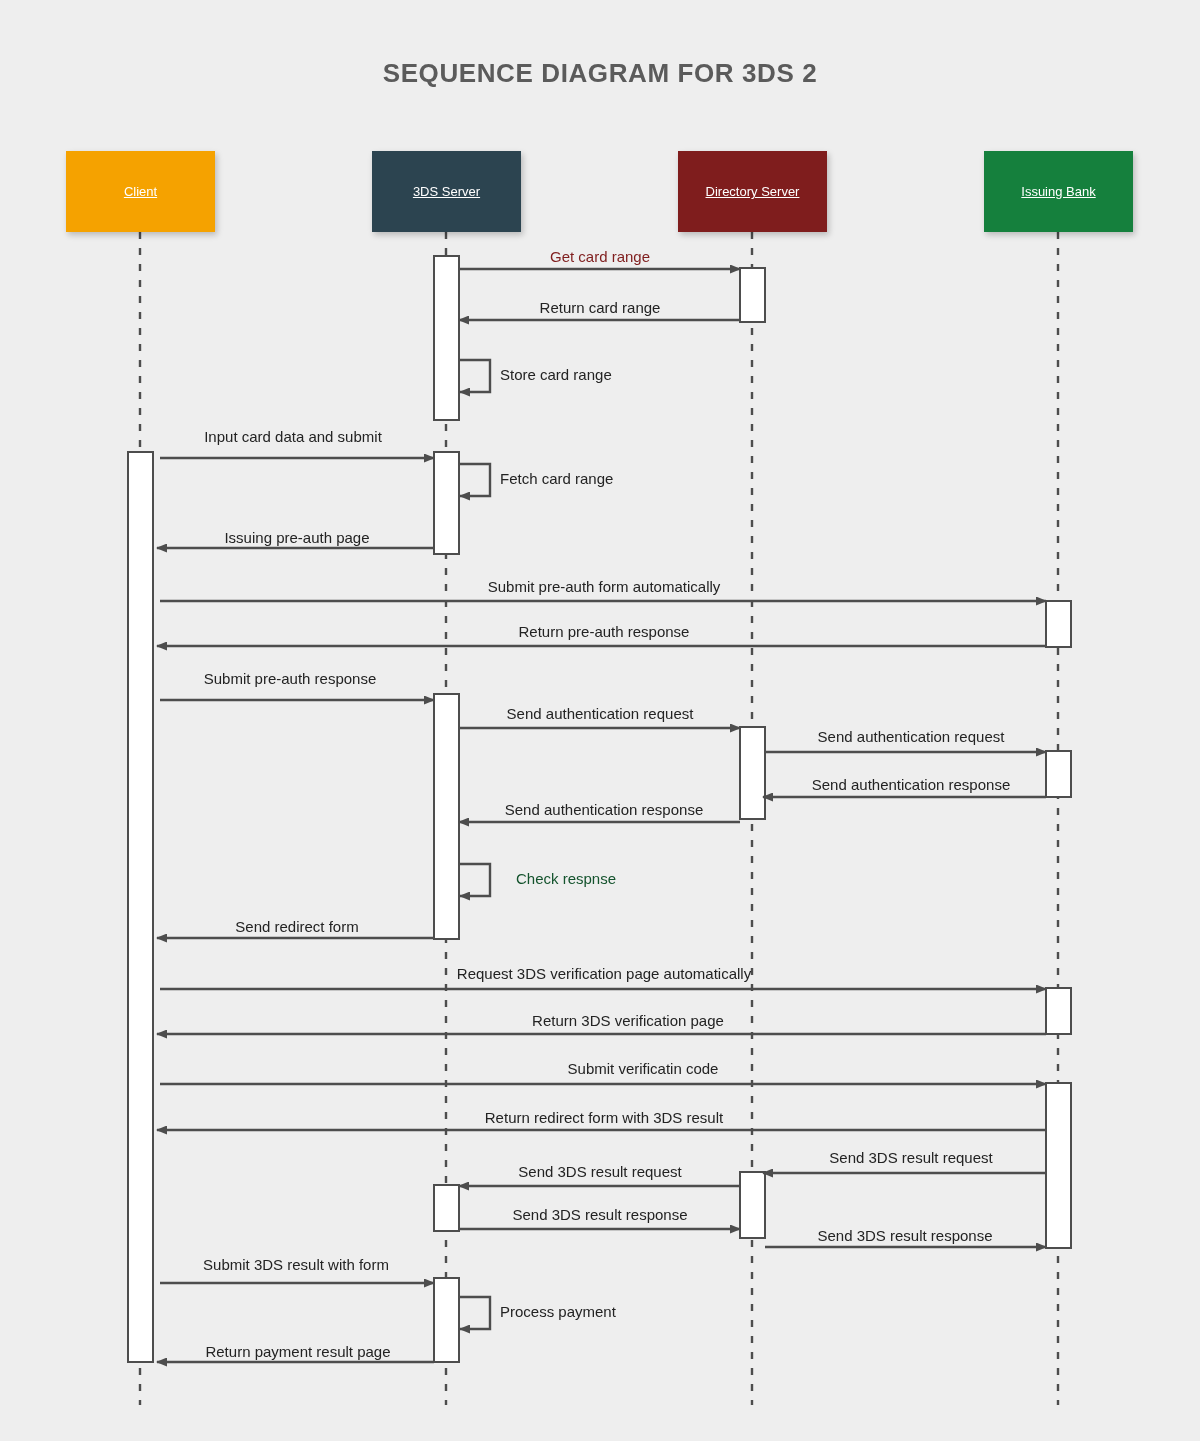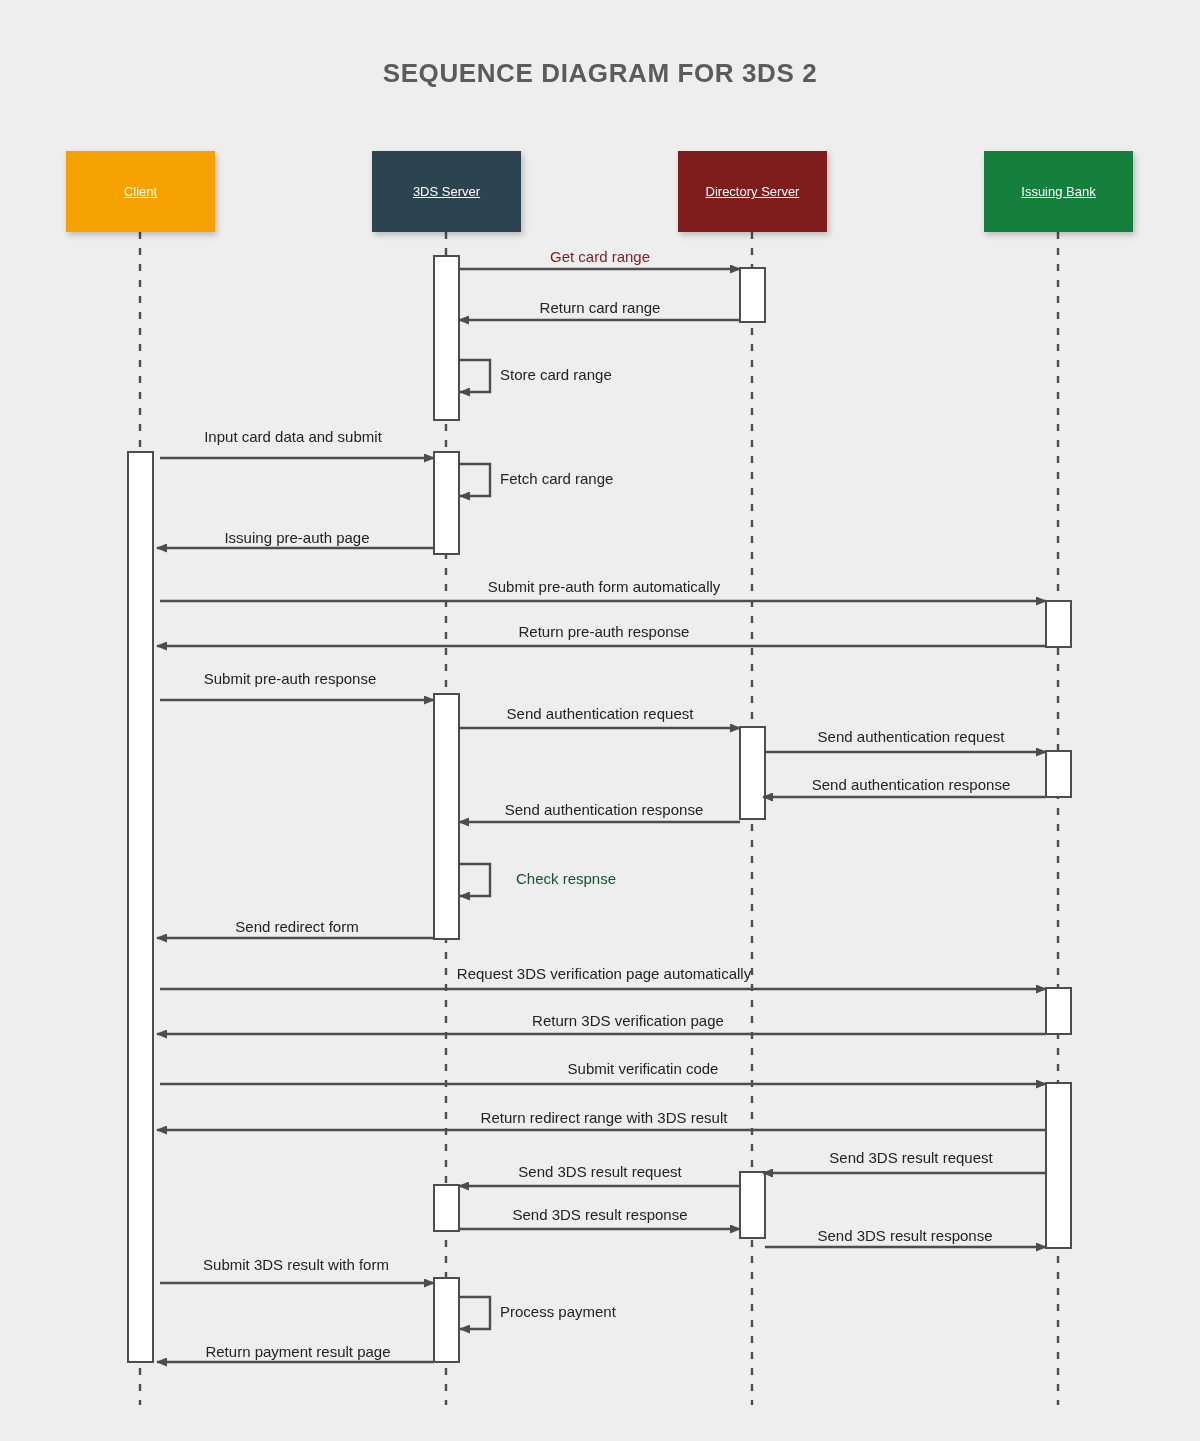--- a/index.html
+++ b/index.html
@@ -159,21 +159,21 @@
       <div class="msg-label center" style="left: 290px; top: 671px; color: rgb(35, 35, 35);">Submit pre-auth response</div>
       <div class="msg-label center" style="left: 600px; top: 706px; color: rgb(35, 35, 35);">Send authentication request</div>
       <div class="msg-label center" style="left: 911px; top: 729px; color: rgb(35, 35, 35);">Send authentication request</div>
       <div class="msg-label center" style="left: 911px; top: 777px; color: rgb(35, 35, 35);">Send authentication response</div>
       <div class="msg-label center" style="left: 604px; top: 802px; color: rgb(35, 35, 35);">Send authentication response</div>
       <div class="msg-label left" style="left: 516px; top: 878px; color: #14532d; transform: translateY(-50%);">Check respnse</div>
       <div class="msg-label center" style="left: 297px; top: 919px; color: rgb(35, 35, 35);">Send redirect form</div>
       <div class="msg-label center" style="left: 604px; top: 966px; color: rgb(35, 35, 35);">Request 3DS verification page automatically</div>
       <div class="msg-label center" style="left: 628px; top: 1013px; color: rgb(35, 35, 35);">Return 3DS verification page</div>
       <div class="msg-label center" style="left: 604px; top: 1061px; color: rgb(35, 35, 35); margin-left: 39px;">Submit verificatin code</div>
-      <div class="msg-label center" style="left: 604px; top: 1110px; color: rgb(35, 35, 35);">Return redirect range with 3DS result</div>
+      <div class="msg-label center" style="left: 604px; top: 1110px; color: rgb(35, 35, 35);">Return redirect form with 3DS result</div>
       <div class="msg-label center" style="left: 911px; top: 1150px; color: rgb(35, 35, 35);">Send 3DS result request</div>
       <div class="msg-label center" style="left: 600px; top: 1164px; color: rgb(35, 35, 35);">Send 3DS result request</div>
       <div class="msg-label center" style="left: 600px; top: 1207px; color: rgb(35, 35, 35);">Send 3DS result response</div>
       <div class="msg-label center" style="left: 905px; top: 1228px; color: rgb(35, 35, 35);">Send 3DS result response</div>
       <div class="msg-label center" style="left: 296px; top: 1257px; color: rgb(35, 35, 35);">Submit 3DS result with form</div>
       <div class="msg-label left" style="left: 500px; top: 1311px; color: rgb(35, 35, 35); transform: translateY(-50%);">Process payment</div>
       <div class="msg-label center" style="left: 298px; top: 1344px; color: rgb(35, 35, 35);">Return payment result page</div>
     </div>
 
 </div>

